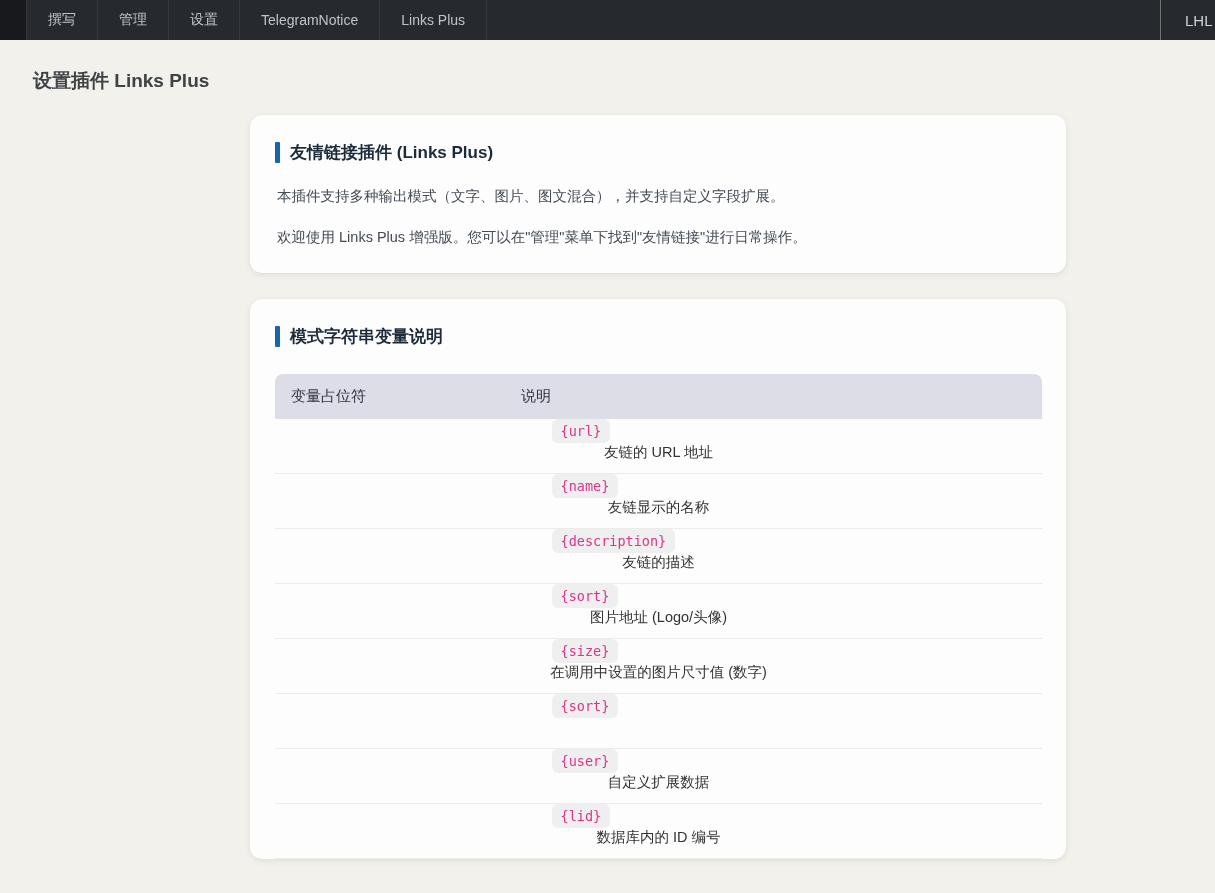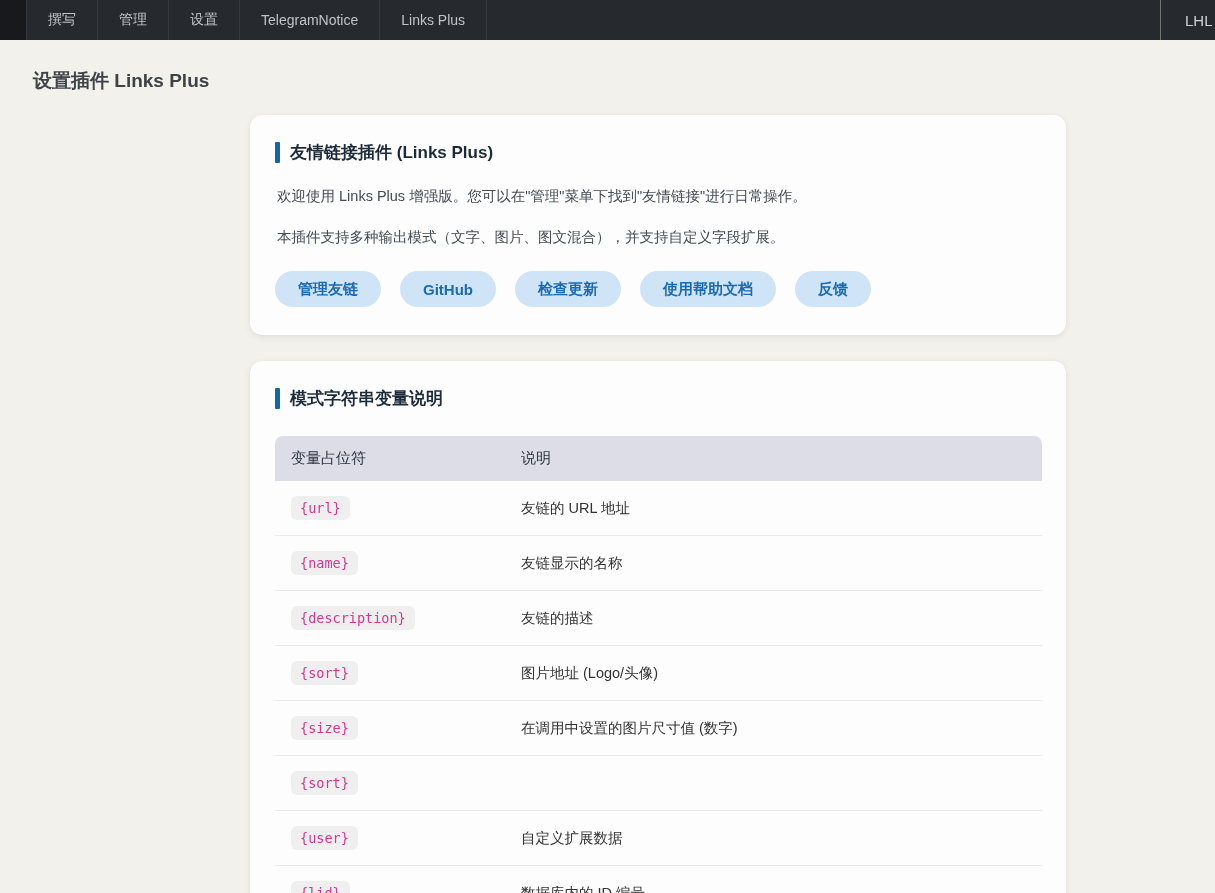--- a/index.html
+++ b/index.html
@@ -124,20 +124,21 @@
   .col-placeholder { width: 246px; padding-left: 16px; flex: 0 0 auto; }
   .col-description { flex: 1 1 auto; }
 
   .var-row {
     display: flex;
     align-items: center;
     height: 55px;
     border-bottom: 1px solid #ebebeb;
     font-size: 14.5px;
     color: #333;
+    flex-direction: column;
   }
   .code-chip {
     display: inline-block;
     background: #efefef;
     color: #d9368b;
     font-family: "DejaVu Sans Mono", "Liberation Mono", monospace;
     font-size: 13.5px;
     padding: 4px 9px;
     border-radius: 6px;
   }
@@ -174,33 +175,22 @@
   </div>
 </div>
 
 <h1 class="page-title">设置插件 Links Plus</h1>
 
 <div class="card card-1">
   <div class="card-heading">
     <span class="accent-bar"></span>
     <span>友情链接插件 (Links Plus)</span>
   </div>
+  <p class="card-paragraph">本插件支持多种输出模式（文字、图片、图文混合），并支持自定义字段扩展。</p>
   <p class="card-paragraph">欢迎使用 Links Plus 增强版。您可以在"管理"菜单下找到"友情链接"进行日常操作。</p>
-  <p class="card-paragraph">本插件支持多种输出模式（文字、图片、图文混合），并支持自定义字段扩展。</p>
-  <div class="button-row" id="intro-buttons">
-  <button class="pill-button">管理友链</button>
-
-  <button class="pill-button">GitHub</button>
-
-  <button class="pill-button">检查更新</button>
-
-  <button class="pill-button">使用帮助文档</button>
-
-  <button class="pill-button">反馈</button>
-</div>
 </div>
 
 <div class="card card-2">
   <div class="card-heading">
     <span class="accent-bar"></span>
     <span>模式字符串变量说明</span>
   </div>
   <div class="var-table">
     <div class="var-table-header">
       <div class="col-placeholder">变量占位符</div>

